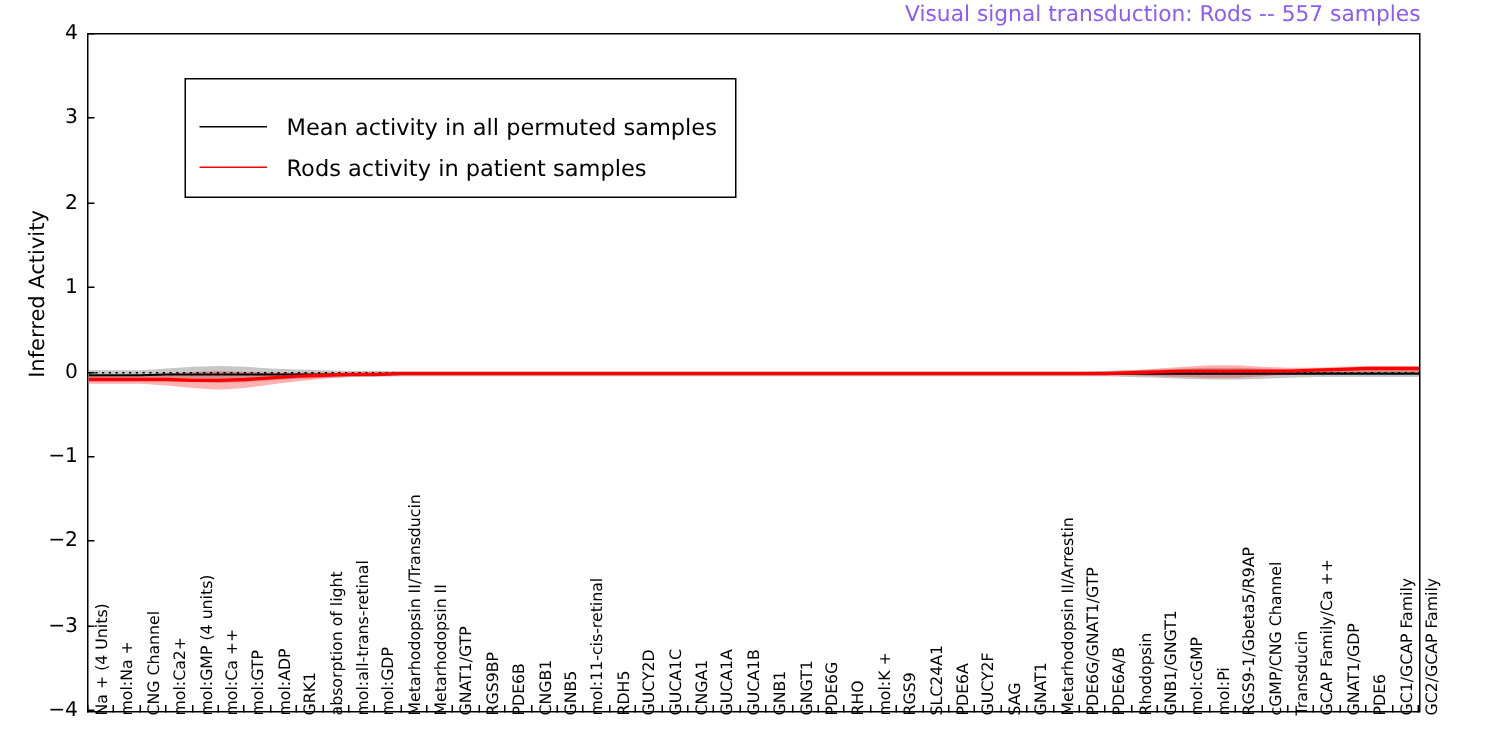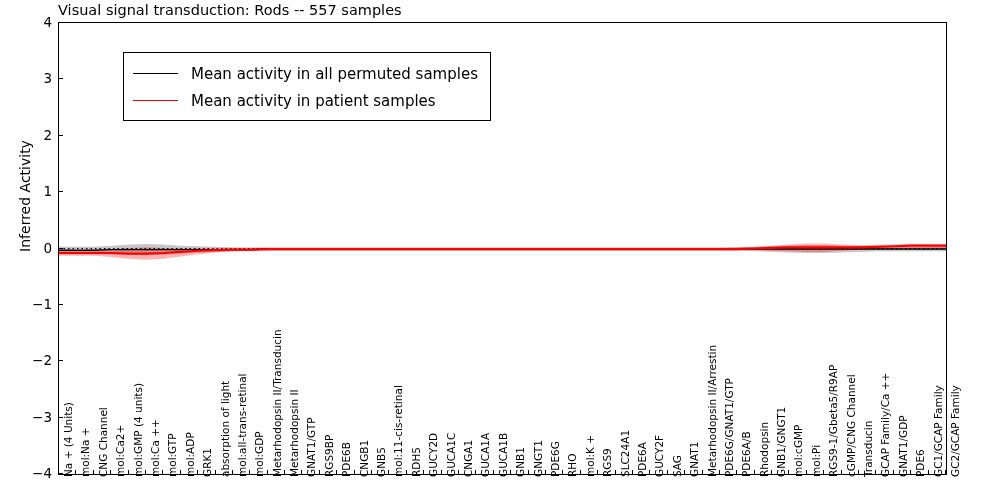--- a/index.html
+++ b/index.html
@@ -21,23 +21,23 @@
     width: 1000px;
     height: 500px;
   }
 
   
   #chart-title {
     position: absolute;
     left: 58px;
     top: 2px;
     width: 889px;
-    text-align: left;
+    text-align: right;
     font-size: 14.5px;
-    color: #000000;
+    color: #8b5cf6;
     white-space: nowrap;
   }
 
   
   #plot-frame {
     position: absolute;
     left: 58px;
     top: 22px;
     width: 889px;
     height: 453px;
@@ -125,21 +125,21 @@
     white-space: nowrap;
   }
 
   
   #legend {
     position: absolute;
     left: 64px;
     top: 29px;
     border: 1.2px solid #000000;
     background: #ffffff;
-    padding: 7px 12px 6px 9px;
+    padding: 18px 12px 6px 9px;
     box-sizing: border-box;
   }
   .legend-row {
     display: flex;
     align-items: center;
     height: 27px;
   }
   .legend-swatch {
     width: 45px;
     height: 0;
@@ -187,21 +187,21 @@
         </g>
     </svg>
 
     <div id="legend">
         <div class="legend-row">
           <div class="legend-swatch" style="border-top: 1.6px solid rgb(0, 0, 0);"></div>
           <div class="legend-text">Mean activity in all permuted samples</div>
         </div>
         <div class="legend-row">
           <div class="legend-swatch" style="border-top: 1.6px solid rgb(255, 0, 0);"></div>
-          <div class="legend-text">Mean activity in patient samples</div>
+          <div class="legend-text">Rods activity in patient samples</div>
         </div>
       </div>
   </div>
 
   <div id="xtick-wrap">
       <div class="xtick-mark" style="left: 0px;"></div>
       <div class="xtick-label" style="left: 4px;">Na + (4 Units)</div>
       <div class="xtick-mark" style="left: 17.3922px;"></div>
       <div class="xtick-label" style="left: 21.3922px;">mol:Na +</div>
       <div class="xtick-mark" style="left: 34.7843px;"></div>

